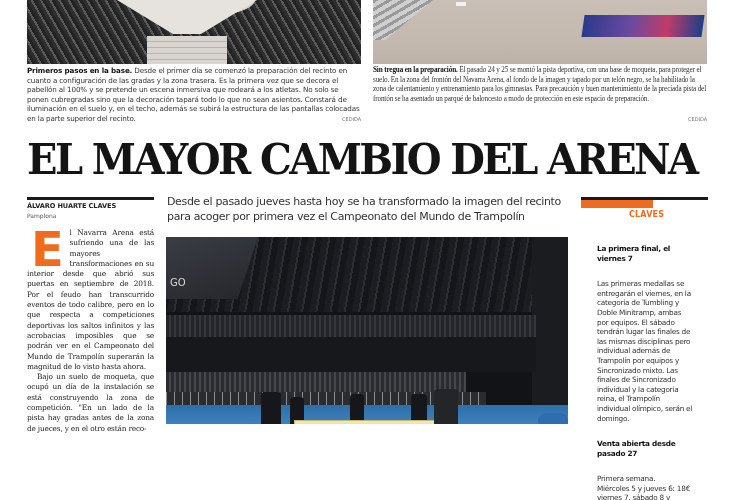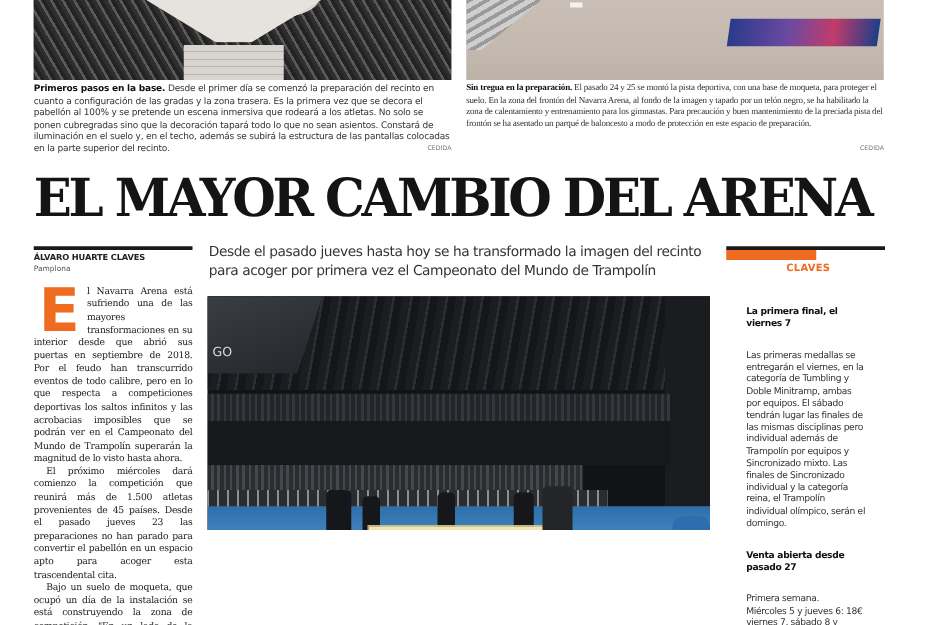--- a/index.html
+++ b/index.html
@@ -97,21 +97,20 @@
 <div class="headline">EL MAYOR CAMBIO DEL ARENA</div>
 
 <div class="byline-rule"></div>
 <div class="byline">ÁLVARO HUARTE CLAVES</div>
 <div class="dateline">Pamplona</div>
 
 <div class="deck">Desde el pasado jueves hasta hoy se ha transformado la imagen del recinto para acoger por primera vez el Campeonato del Mundo de Trampolín</div>
 
 <div class="body-col">
   <p class="first"><span class="dropcap">E</span><span>l Navarra Arena está sufriendo una de las mayores transformaciones en su interior desde que abrió sus puertas en septiembre de 2018. Por el feudo han transcurrido eventos de todo calibre, pero en lo que respecta a competiciones deportivas los saltos infinitos y las acrobacias imposibles que se podrán ver en el Campeonato del Mundo de Trampolín superarán la magnitud de lo visto hasta ahora.</span></p>
-  <p>El próximo miércoles dará comienzo la competición que reunirá más de 1.500 atletas provenientes de 45 países. Desde el pasado jueves 23 las preparaciones no han parado para convertir el pabellón en un espacio apto para acoger esta trascendental cita.</p>
   <p>Bajo un suelo de moqueta, que ocupó un día de la instalación se está construyendo la zona de competición. "En un lado de la pista hay gradas antes de la zona de jueces, y en el otro están reco-</p>
 </div>
 
 <div class="main-photo">
   <div class="mp-roof"></div>
   <div class="mp-board">
       <span>GO</span>
     </div>
   <div class="mp-rightcol"></div>
   <div class="mp-upper"></div>

